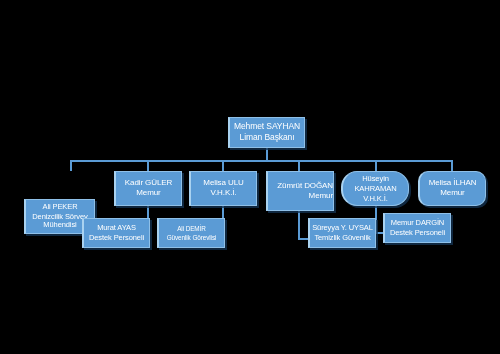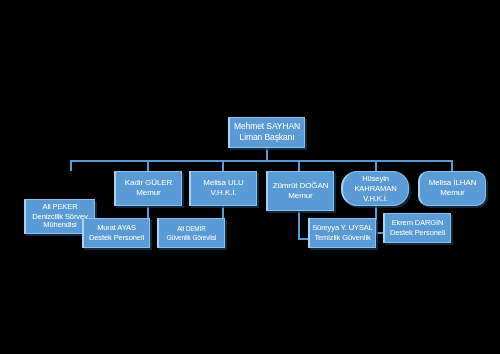--- a/index.html
+++ b/index.html
@@ -104,21 +104,21 @@
   <div class="node lvl2" style="left:114px; top:171px; width:68px; height:35px;">
     <span class="nm">Kadir GÜLER</span>
     <span class="ttl">Memur</span>
   </div>
 
   <div class="node lvl2" style="left:189px; top:171px; width:68px; height:35px;">
     <span class="nm">Melisa ULU</span>
     <span class="ttl">V.H.K.İ.</span>
   </div>
 
-  <div class="node lvl2" style="left:266px; top:171px; width:68px; height:40px;">
+  <div class="node lvl2" style="left:266px; top:171px; width:68px; height:40px;text-align:right;">
     <span class="nm">Zümrüt DOĞAN</span>
     <span class="ttl">Memur</span>
   </div>
 
   <div class="node lvl2 three-line" style="left:341px; top:171px; width:68px; height:35px;border-radius:16px;">
     <span class="nm">Hüseyin</span>
     <span class="nm">KAHRAMAN</span>
     <span class="ttl">V.H.K.İ.</span>
   </div>
 
@@ -136,17 +136,17 @@
     <span class="nm">Ali DEMİR</span>
     <span class="ttl">Güvenlik Görevlisi</span>
   </div>
 
   <div class="node lvl3 tight" style="left:308px; top:218px; width:68px; height:30px;">
     <span class="nm">Süreyya Y. UYSAL</span>
     <span class="ttl">Temizlik Güvenlik</span>
   </div>
 
   <div class="node lvl3 tight" style="left:383px; top:213px; width:68px; height:30px;">
-    <span class="nm">Ekrem DARGİN</span>
+    <span class="nm">Memur DARGİN</span>
     <span class="ttl">Destek Personeli</span>
   </div>
 
 </div>
 
 </body></html>

